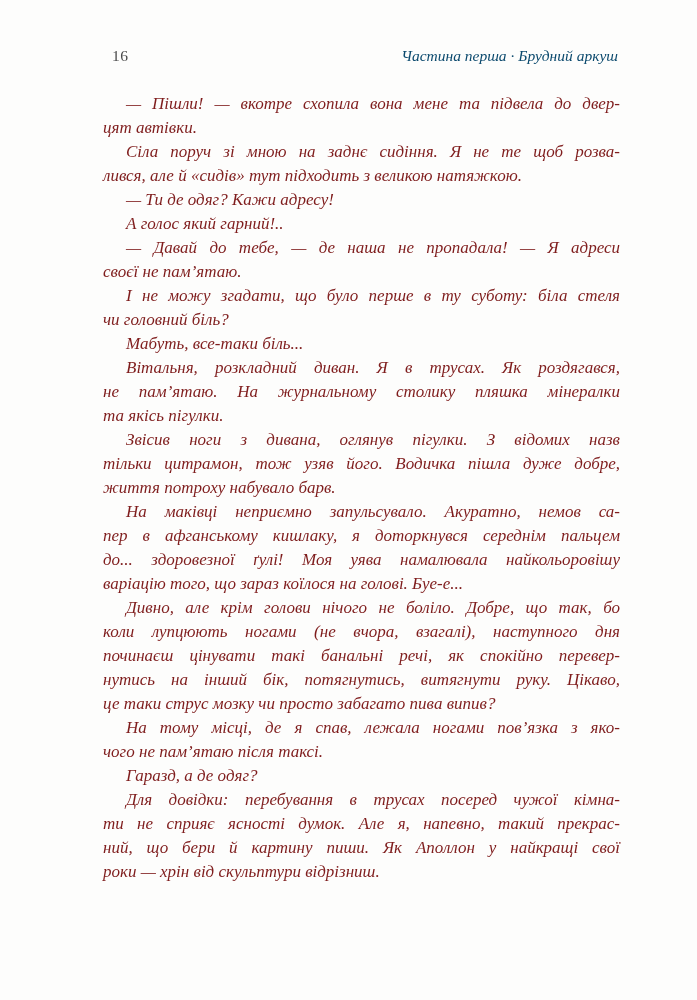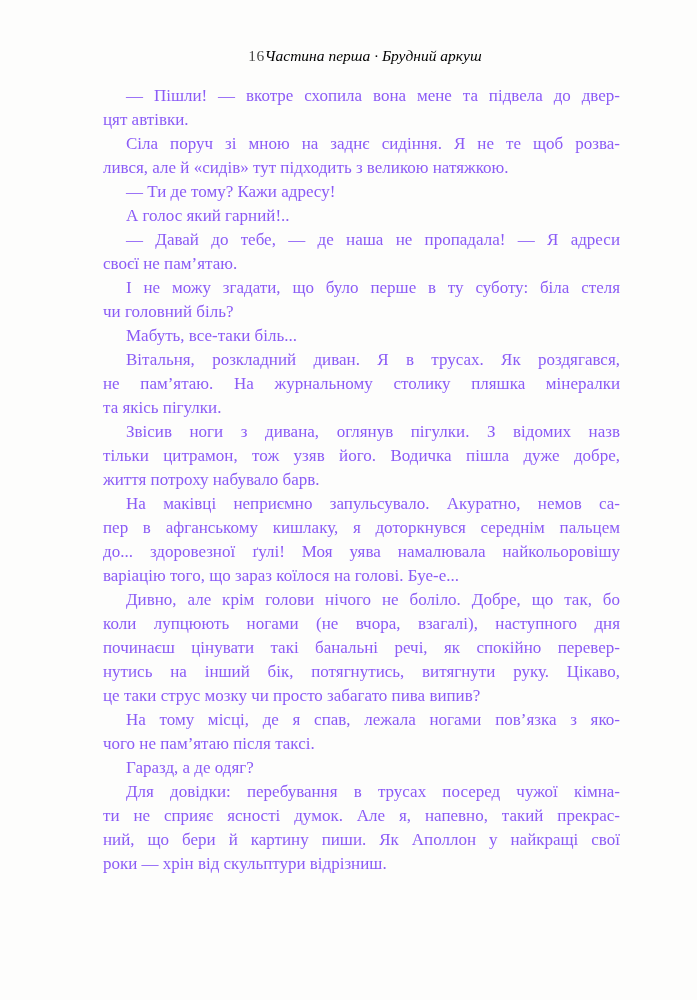--- a/index.html
+++ b/index.html
@@ -15,41 +15,42 @@
     background: #fdfdfc;
     overflow: hidden;
     font-family: "Liberation Serif", "DejaVu Serif", serif;
   }
   .running-head-row {
     position: absolute;
     top: 47px;
     left: 112px;
     right: 79px;
     display: flex;
-    justify-content: center;
+    justify-content: space-between;
     align-items: baseline;
   }
   .page-number {
     font-size: 15.5px;
     color: #4a4a4a;
     letter-spacing: 0.5px;
   }
   .running-head {
     font-size: 15.5px;
     font-style: italic;
-    color: #000000;
+    color: #0c4a6e;
   }
   .body-text {
     position: absolute;
-    top: 84px;
+    top: 92px;
     left: 103px;
     width: 517px;
     font-size: 17px;
     line-height: 24px;
-    color: #8b5cf6;
+    color: #7f1d1d;
+    font-style: italic;
   }
   .para {
     margin: 0;
   }
   .para .line {
     display: block;
   }
   .para .line:first-child {
     text-indent: 23px;
   }
@@ -70,21 +71,21 @@
   <div class="body-text">
       <p class="para">
         <span class="line j">— Пішли! — вкотре схопила вона мене та підвела до двер-</span>
         <span class="line">цят автівки.</span>
       </p>
       <p class="para">
         <span class="line j">Сіла поруч зі мною на заднє сидіння. Я не те щоб розва-</span>
         <span class="line">лився, але й «сидів» тут підходить з великою натяжкою.</span>
       </p>
       <p class="para">
-        <span class="line">— Ти де тому? Кажи адресу!</span>
+        <span class="line">— Ти де одяг? Кажи адресу!</span>
       </p>
       <p class="para">
         <span class="line">А голос який гарний!..</span>
       </p>
       <p class="para">
         <span class="line j">— Давай до тебе, — де наша не пропадала! — Я адреси</span>
         <span class="line">своєї не пам’ятаю.</span>
       </p>
       <p class="para">
         <span class="line j">І не можу згадати, що було перше в ту суботу: біла стеля</span>

